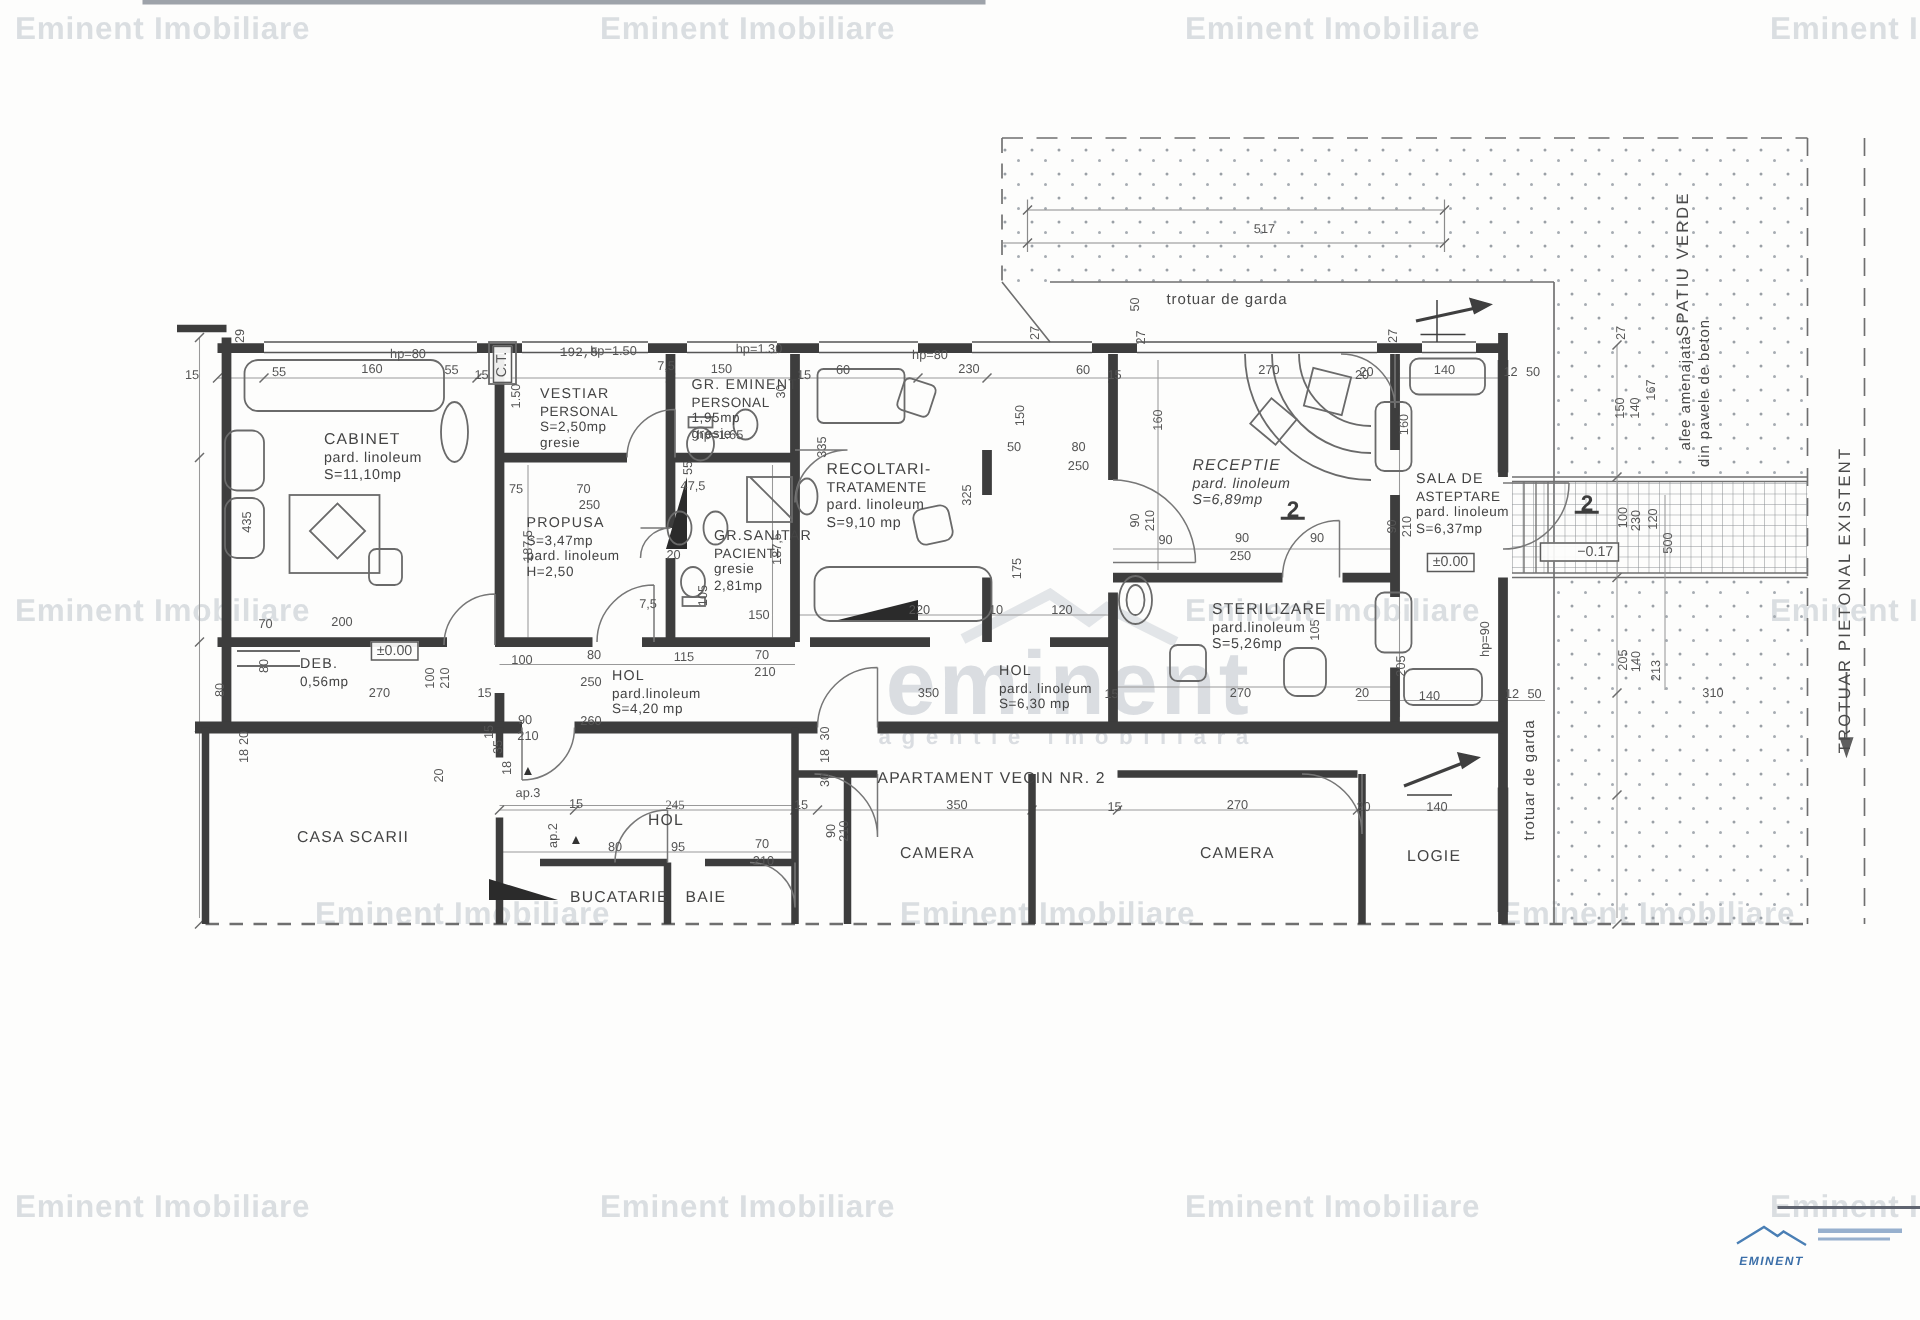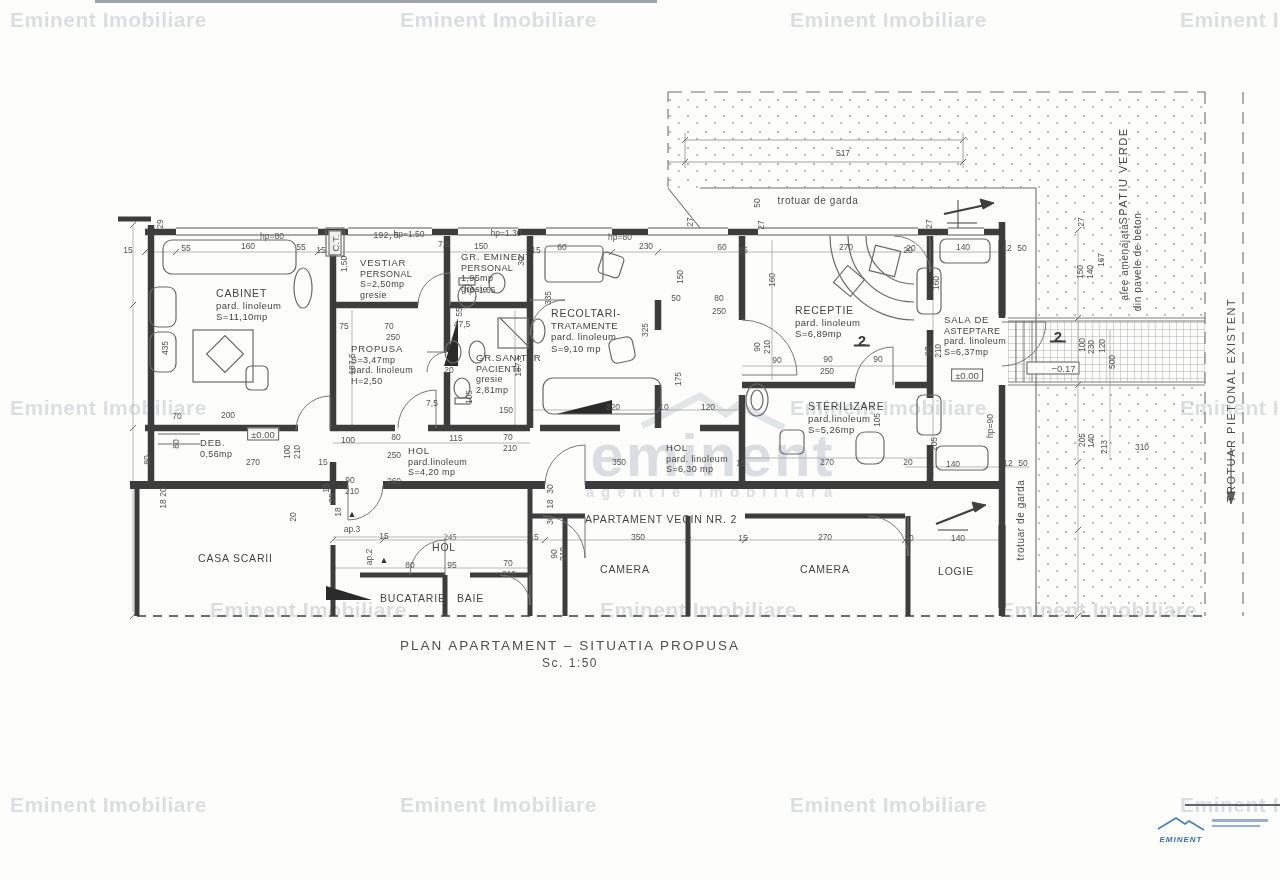--- a/index.html
+++ b/index.html
@@ -240,21 +240,21 @@
         <div>PACIENTI</div>
         <div>gresie</div>
         <div>2,81mp</div>
       </div>
       <div class="room" style="left: 551px; top: 308px;">
         <div class="nm">RECOLTARI-</div>
         <div>TRATAMENTE</div>
         <div>pard. linoleum</div>
         <div>S=9,10 mp</div>
       </div>
-      <div class="room" style="left: 795px; top: 305px;">
+      <div class="room" style="left: 795px; top: 305px; font-style: italic;">
         <div class="nm">RECEPTIE</div>
         <div>pard. linoleum</div>
         <div>S=6,89mp</div>
       </div>
       <div class="room" style="left: 808px; top: 401px;">
         <div class="nm">STERILIZARE</div>
         <div>pard.linoleum</div>
         <div>S=5,26mp</div>
       </div>
       <div class="room sm" style="left: 944px; top: 315px;">
@@ -419,43 +419,39 @@
       <div class="lbl rot" style="left: 1090px; top: 272px;">140</div>
       <div class="lbl rot" style="left: 1101px; top: 260px;">167</div>
       <div class="lbl rot" style="left: 1081px; top: 222px;">27</div>
       <div class="lbl rot" style="left: 1082px; top: 345px;">100</div>
       <div class="lbl rot" style="left: 1091px; top: 347px;">230</div>
       <div class="lbl rot" style="left: 1102px; top: 346px;">120</div>
       <div class="lbl rot" style="left: 1112px; top: 362px;">500</div>
       <div class="lbl rot" style="left: 1082px; top: 440px;">205</div>
       <div class="lbl rot" style="left: 1091px; top: 441px;">140</div>
       <div class="lbl rot" style="left: 1104px; top: 447px;">213</div>
-      <div class="lbl" style="left: 1142px; top: 447px; text-align: right;">310</div>
+      <div class="lbl" style="left: 1142px; top: 462px; text-align: right;">310</div>
       <div class="lbl rot box" style="left: 335px; top: 243px;">C.T.</div>
       <div class="lbl box" style="left: 263px; top: 434px;">±0.00</div>
       <div class="lbl box" style="left: 967px; top: 375px;">±0.00</div>
       <div class="lbl box" style="left: 1053px; top: 368px; padding-left: 24px;">−0.17</div>
       <div class="lbl sec" style="left: 862px; top: 341px;">2</div>
       <div class="lbl sec" style="left: 1058px; top: 337px;">2</div>
       <div class="lbl" style="left: 352px; top: 529px;">ap.3</div>
       <div class="lbl tri" style="left: 352px; top: 514px;">▲</div>
       <div class="lbl rot" style="left: 369px; top: 557px;">ap.2</div>
       <div class="lbl tri" style="left: 384px; top: 560px;">▲</div>
       <div class="lbl site-sm" style="left: 818px; top: 200px;">trotuar de garda</div>
       <div class="lbl rot site-sm" style="left: 1020px; top: 520px;">trotuar de garda</div>
       <div class="lbl rot site-sm" style="left: 1124px; top: 262px;">alee amenajata</div>
       <div class="lbl rot site-sm" style="left: 1137px; top: 262px;">din pavele de beton</div>
       <div class="lbl rot site" style="left: 1123px; top: 176px;">SPATIU VERDE</div>
       <div class="lbl rot site" style="left: 1231px; top: 400px;">TROTUAR PIETONAL EXISTENT</div>
     </div>
 
-  <div id="titleblock">
-    <div class="t1">PLAN APARTAMENT – SITUATIA PROPUSA</div>
-    <div class="t2">Sc. 1:50</div>
-  </div>
 
   <div id="logo">
     <div class="sig"></div>
     <div class="row">
       <div class="emblem">
         <svg width="50" height="16" viewBox="0 0 50 16">
           <path d="M2,14 L20,3 L29,9 L33,6 L48,15" fill="none" stroke="#4a7fb5" stroke-width="1.6"></path>
         </svg>
         <div class="brandtxt">EMINENT</div>
       </div>

